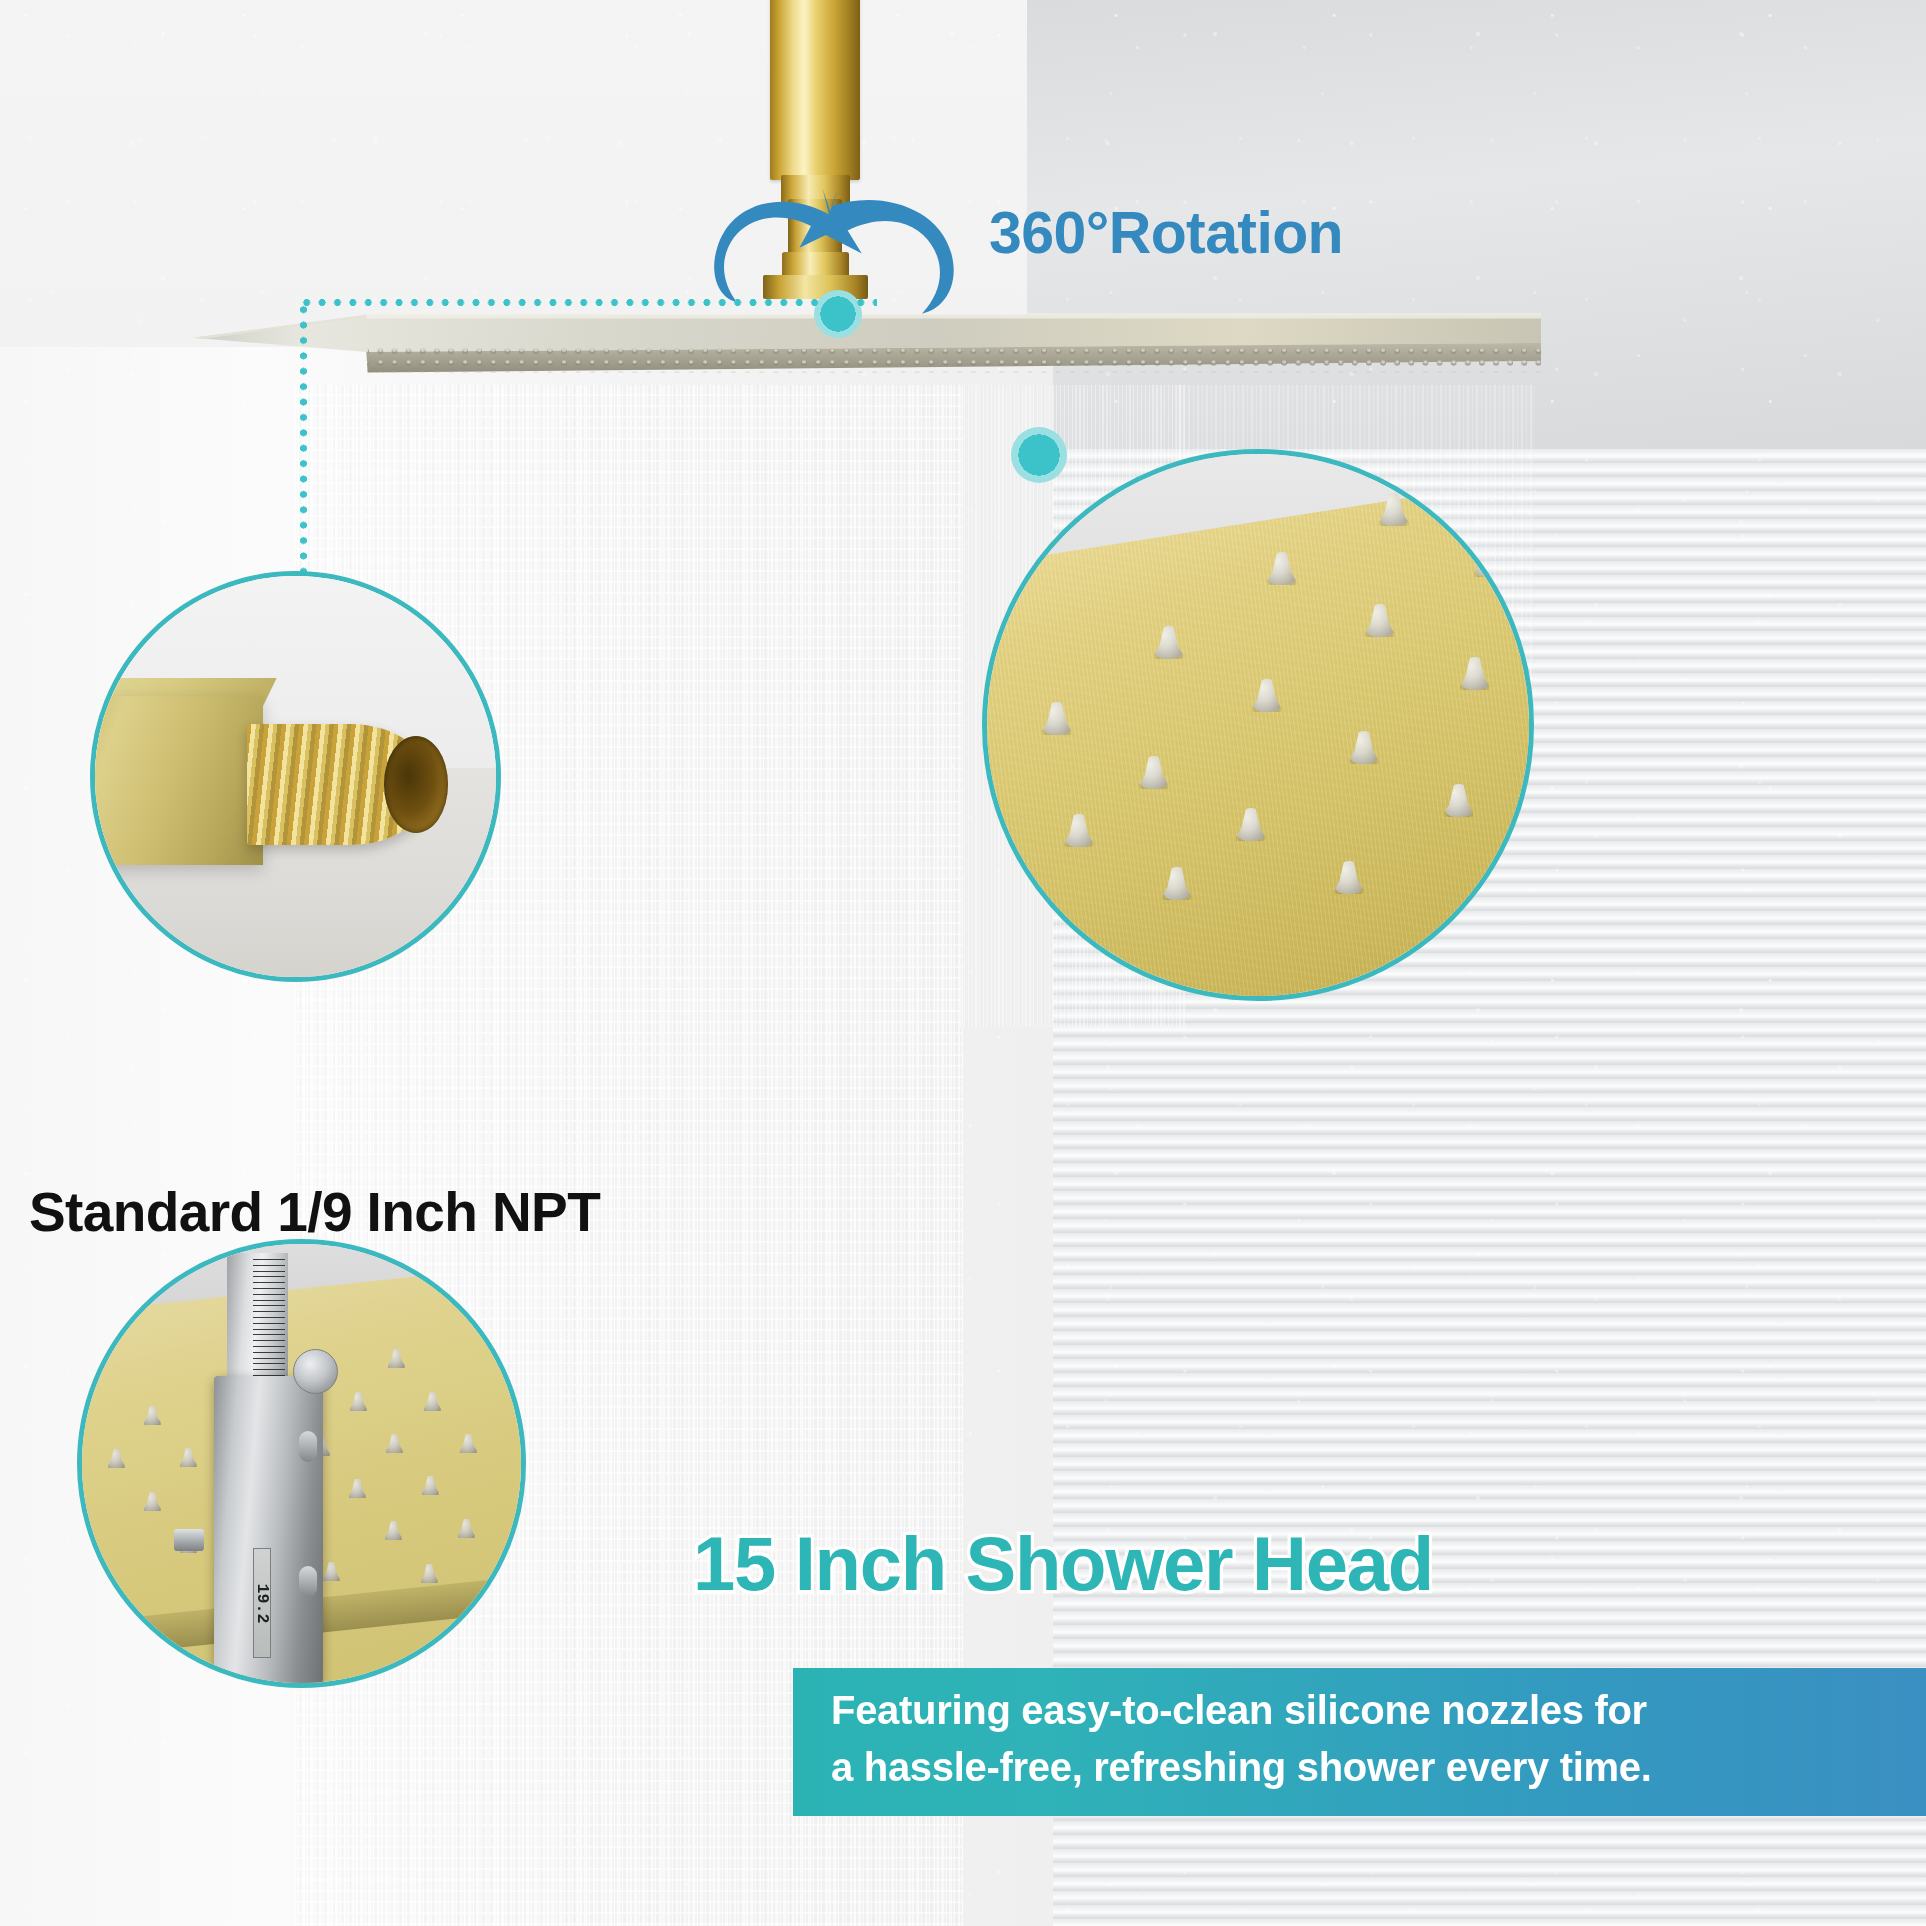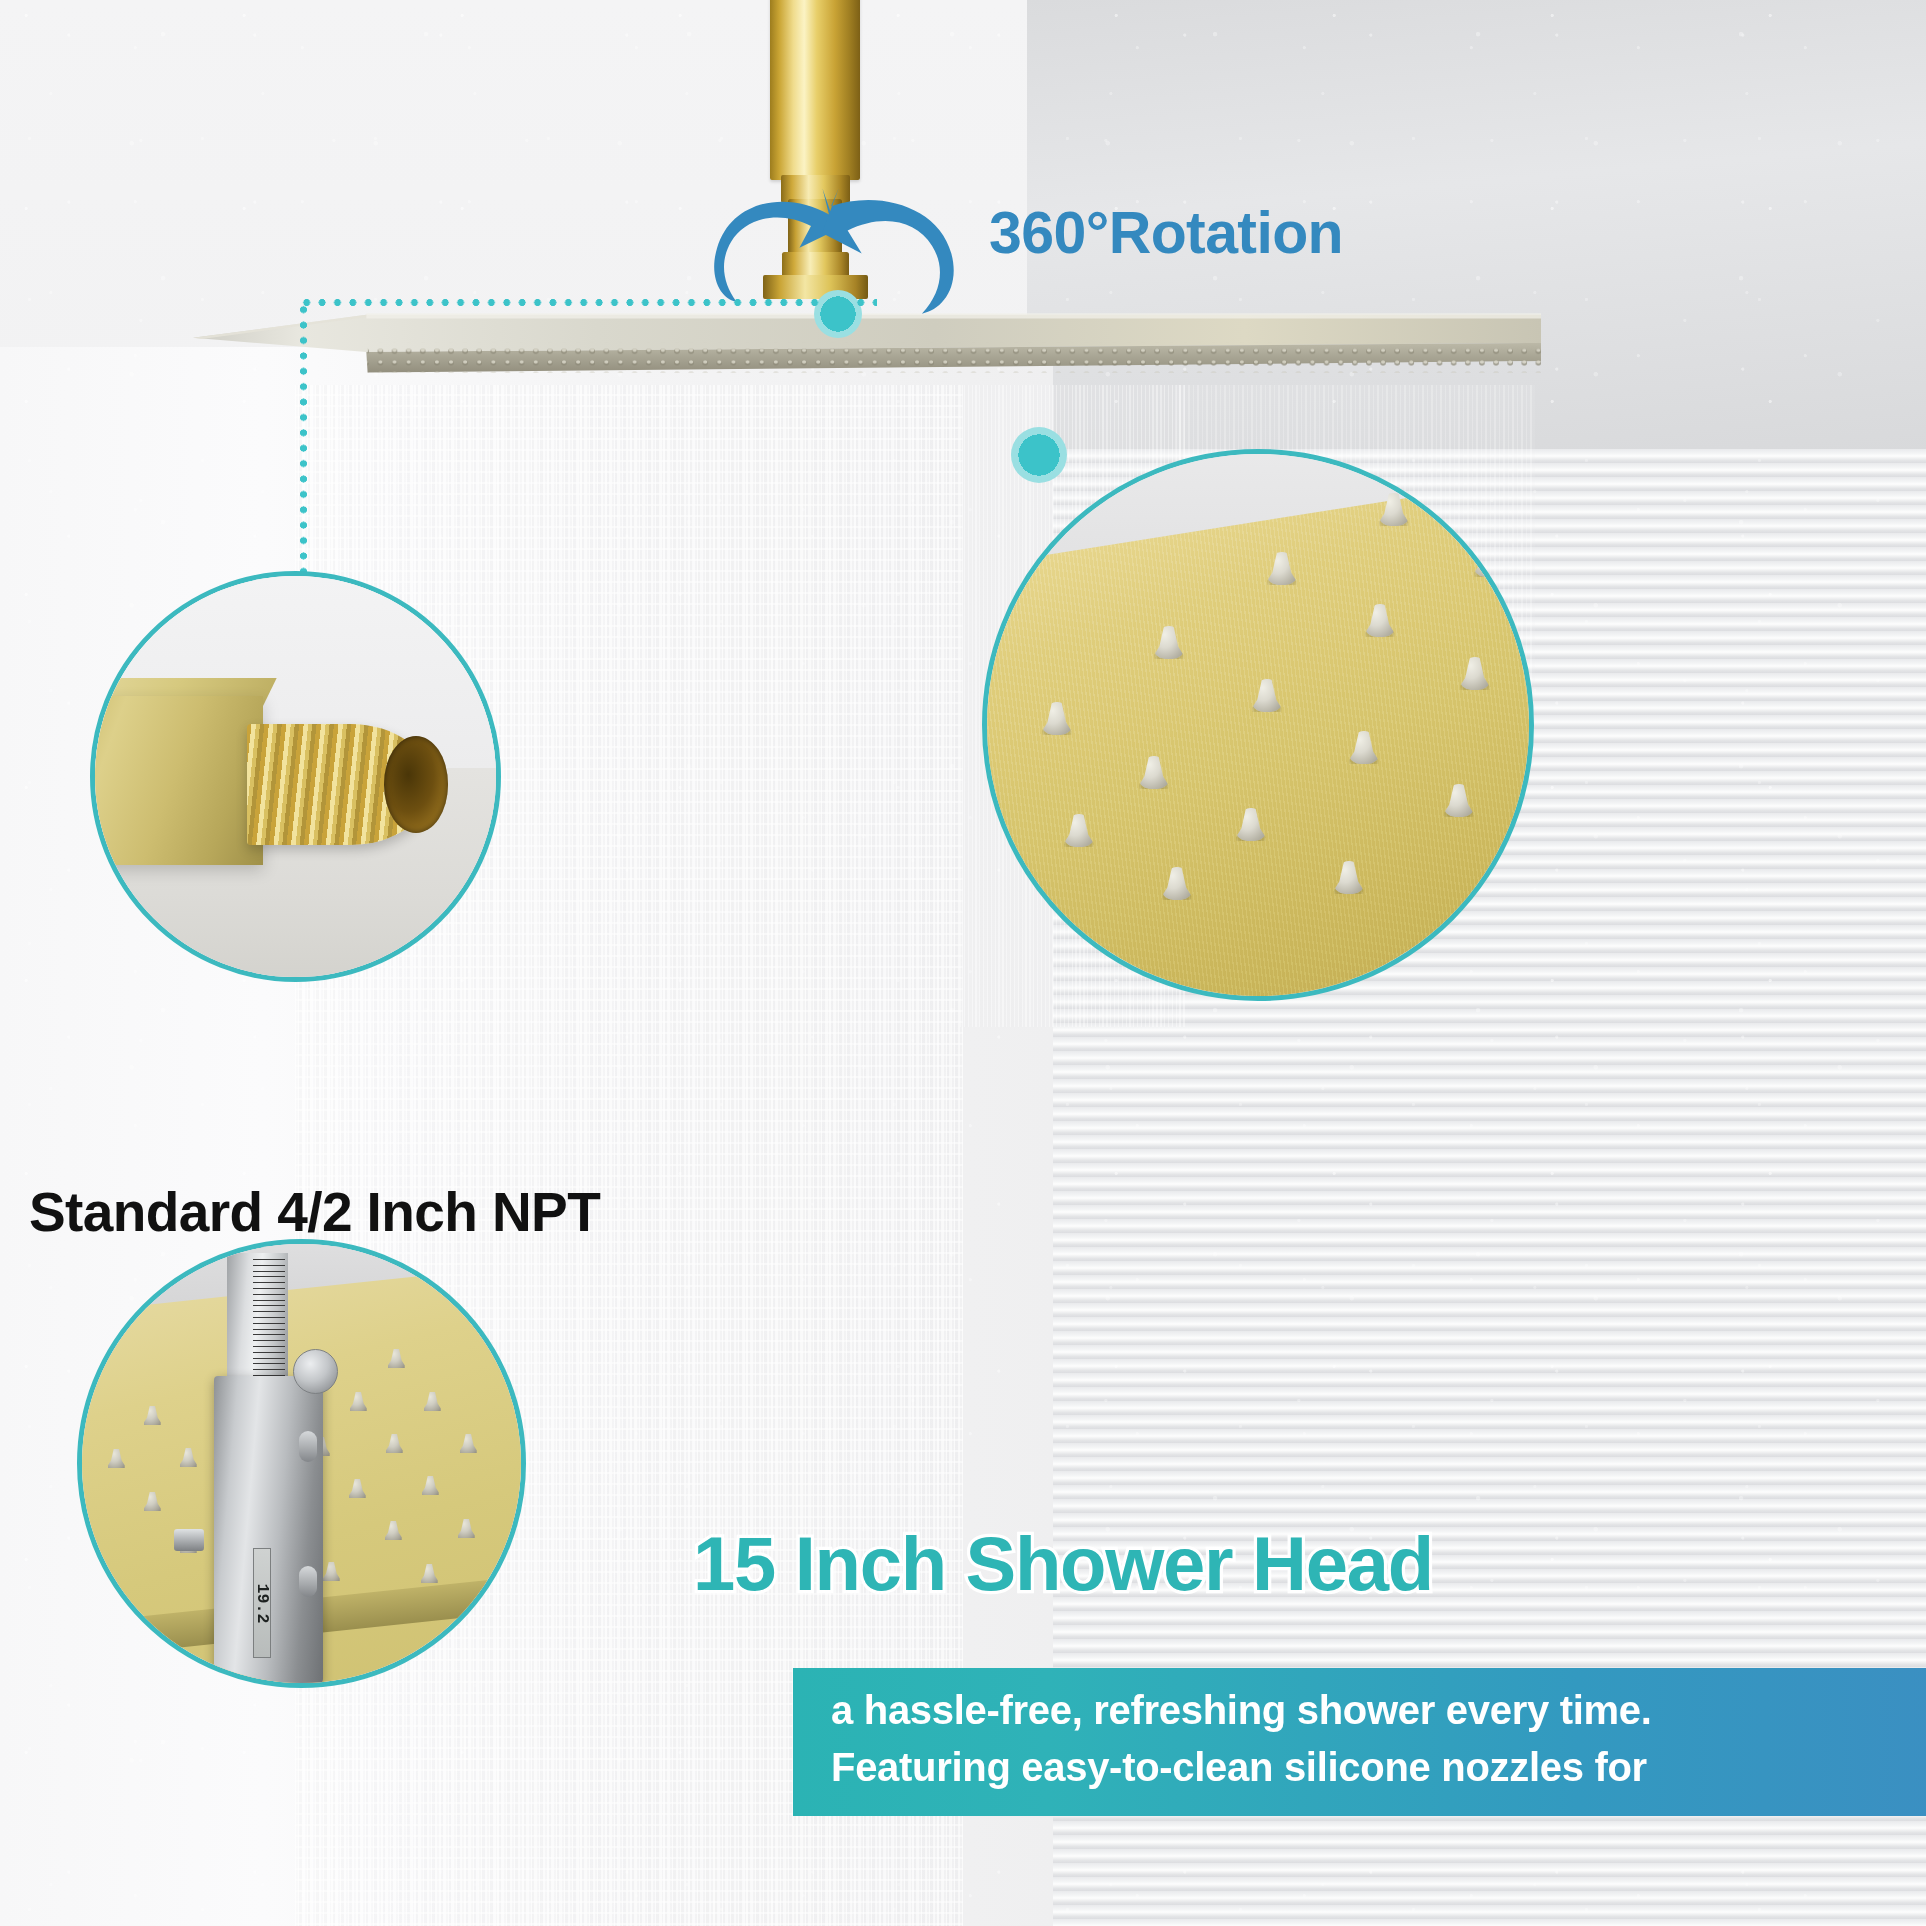--- a/index.html
+++ b/index.html
@@ -366,21 +366,21 @@
       <div class="npt-bg-top"></div>
       <div class="npt-bg-bot"></div>
       <div class="npt-block-top"></div>
       <div class="npt-block"></div>
       <div class="npt-mouth-rim"></div>
       <div class="npt-thread"></div>
       <div class="npt-mouth"></div>
     </div>
   </div>
 
-  <div class="npt-title">Standard 4/2 Inch NPT</div>
+  <div class="npt-title">Standard 1/9 Inch NPT</div>
 
   <div class="callout" style="left:982px; top:449px; width:552px; height:552px;">
     <div class="nz-scene">
       <div class="nz-top"></div>
       <div class="nz-gold">
         <div class="nz-gold-streak"></div>
       </div>
       <div class="nozzle" style="left:55px;  top:248px;"></div>
       <div class="nozzle" style="left:152px; top:302px;"></div>
       <div class="nozzle" style="left:249px; top:354px;"></div>
@@ -437,18 +437,18 @@
       </div>
       <div class="cal-knob"></div>
       <div class="cal-knob2"></div>
     </div>
   </div>
 
   <div class="big-title">15 Inch Shower Head</div>
 
   <div class="caption-bar"></div>
   <div class="caption-text">
+    <span>Featuring easy-to-clean silicone nozzles for</span>
     <span>a hassle-free, refreshing shower every time.</span>
-    <span>Featuring easy-to-clean silicone nozzles for</span>
   </div>
 
 </div>
 
 
 </body></html>

